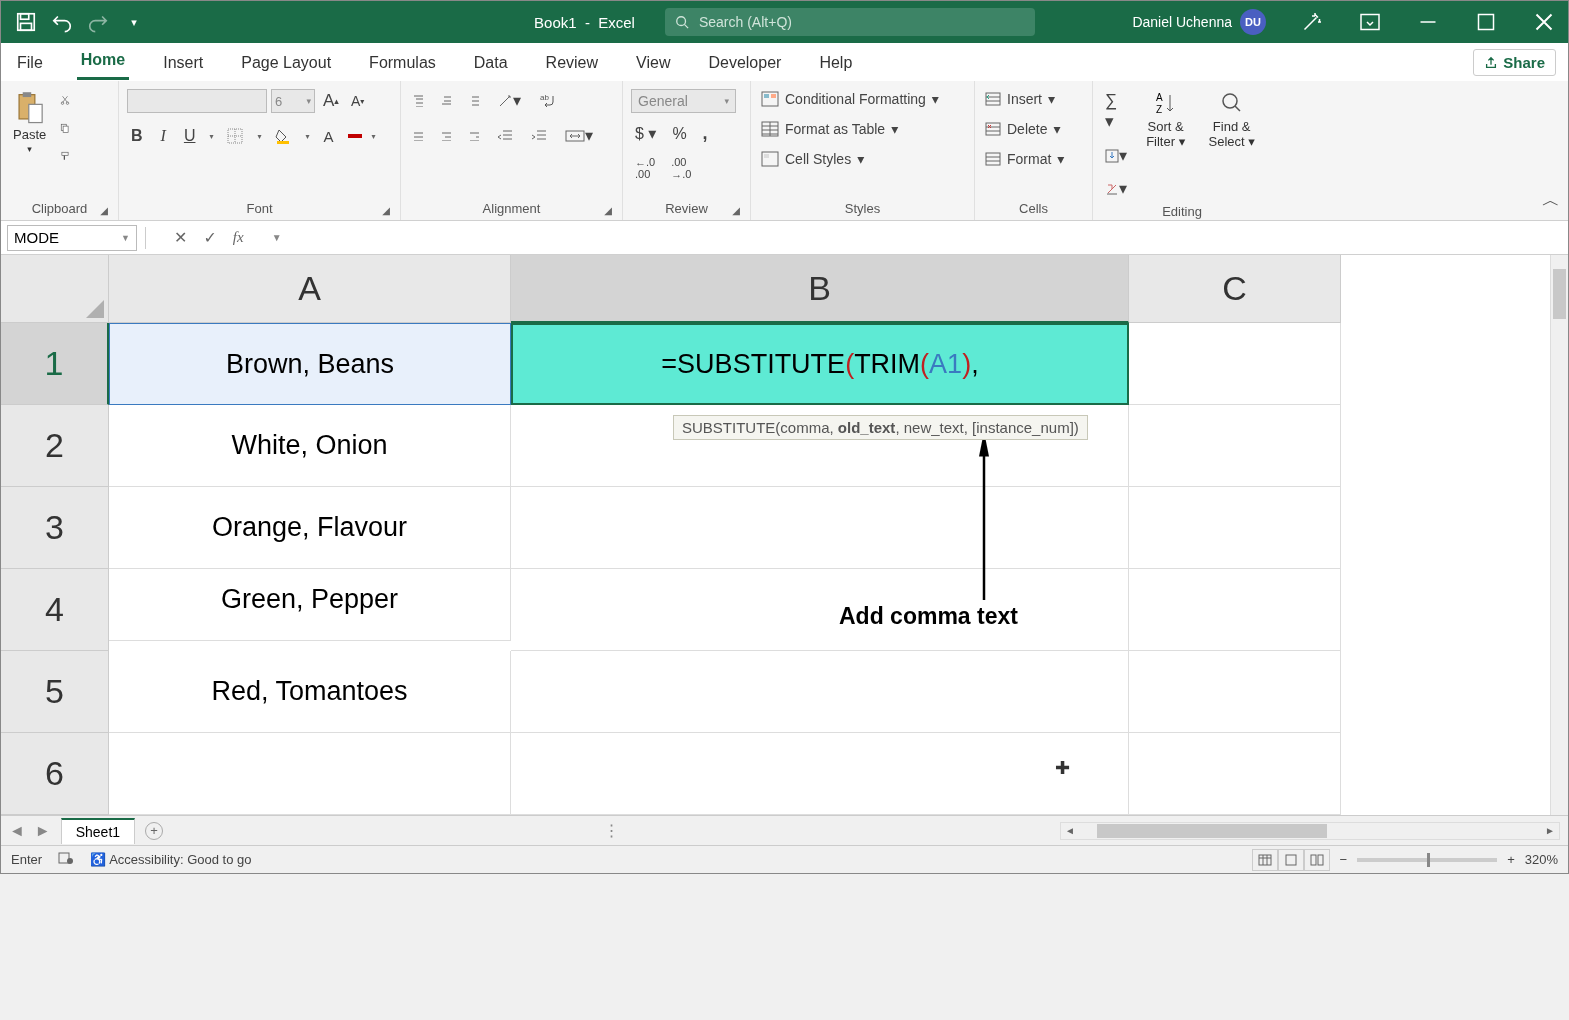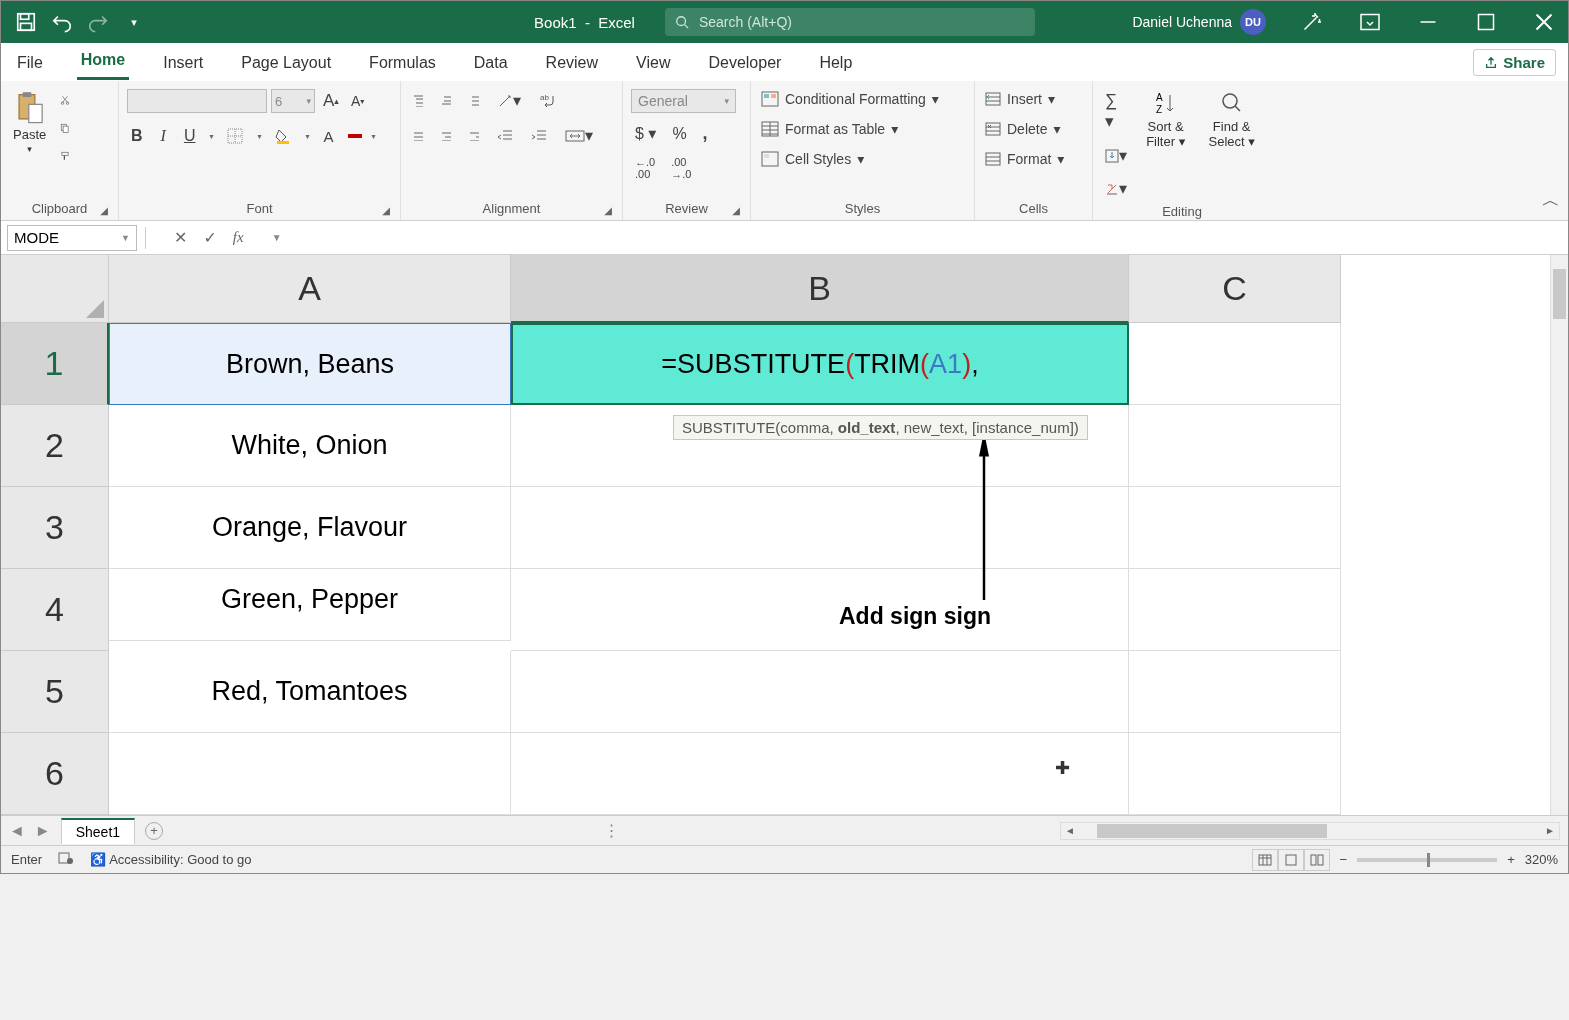--- a/index.html
+++ b/index.html
@@ -468,21 +468,21 @@
     </div>
 
     <svg class="annotation-arrow" width="30" height="165" style="left:968px;top:185px">
       <defs>
           <marker id="ah" markerWidth="10" markerHeight="10" refX="5" refY="2" orient="auto">
             <path d="M0 0 L10 2 L0 4 z" fill="black"></path>
           </marker>
         </defs>
       <line x1="15" y1="160" x2="15" y2="4" stroke="black" stroke-width="2.5" marker-end="url(#ah)"></line>
     </svg>
-    <div class="annotation-text" style="left:838px;top:348px">Add sign sign</div>
+    <div class="annotation-text" style="left:838px;top:348px">Add comma text</div>
     <div class="cursor-plus" style="left:1054px;top:502px">✚</div>
 
     <div class="vscroll">
         <div class="vscroll-thumb"></div>
       </div>
   </div>
 
   <div class="sheet-bar">
     <span class="sheet-nav">◄</span>
     <span class="sheet-nav">►</span>

